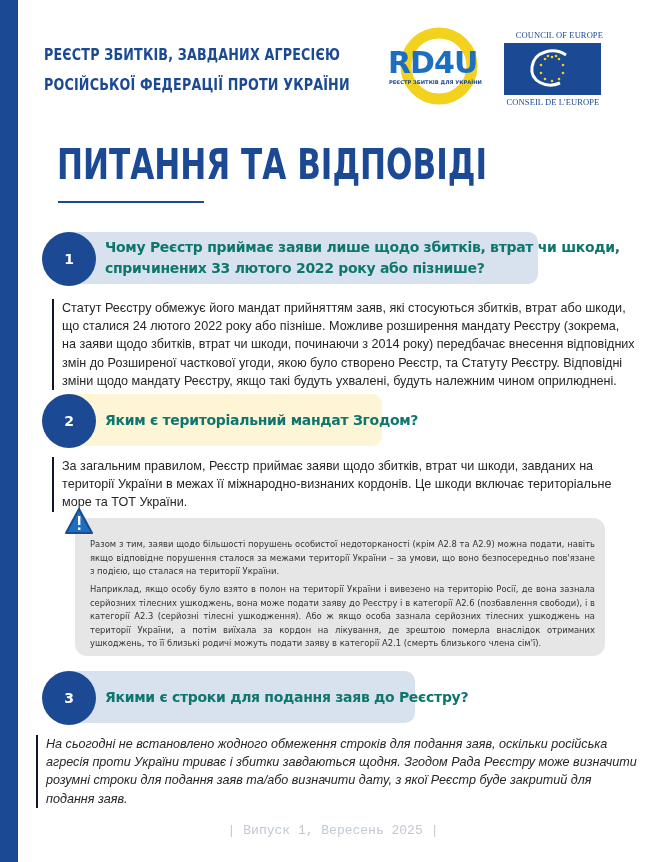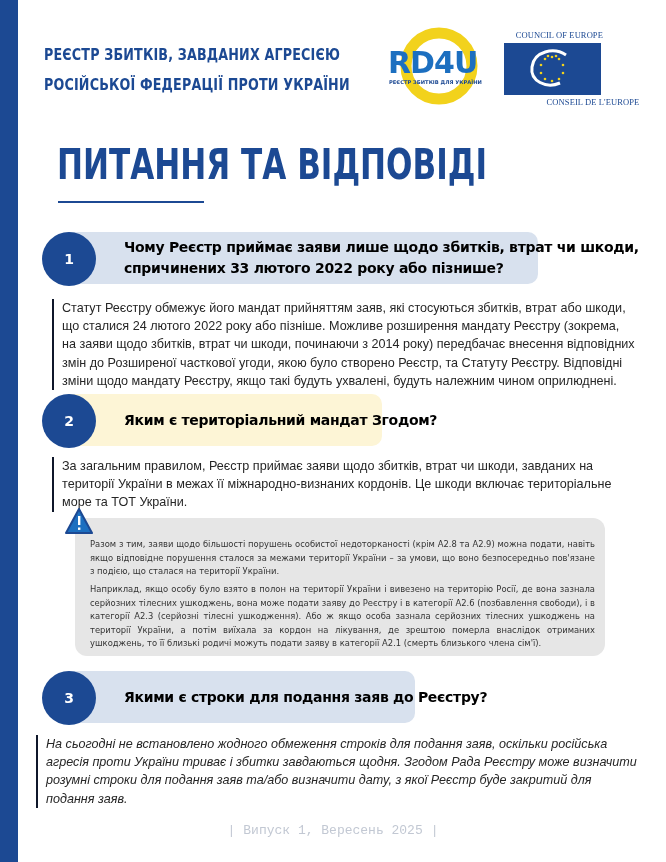--- a/index.html
+++ b/index.html
@@ -17,36 +17,36 @@
     transform: scaleX(0.82); transform-origin: left top; white-space: nowrap;
     letter-spacing: 0.2px;
   }
   .rd4u-logo { position: absolute; left: 385px; top: 26px; width: 110px; height: 80px; }
   .coe-logo { position: absolute; left: 503px; top: 30px; width: 100px; height: 80px; }
   .coe-top, .coe-bottom {
     position: absolute; left: 0; width: 100px; text-align: center;
     font-family: "Liberation Serif", serif; font-size: 8.5px; color: #1c4993; letter-spacing: 0.1px;
   }
   .coe-top { top: 0; text-align: right; }
-  .coe-bottom { top: 67px; margin-left: 40px; }
+  .coe-bottom { top: 67px; }
   .coe-flag { position: absolute; left: 1px; top: 13px; width: 97px; height: 52px; background: #1c4993; }
   .page-title {
     position: absolute; left: 57px; top: 140px;
     font-family: "DejaVu Sans", sans-serif; font-weight: bold;
     color: #1c4993; font-size: 42px; line-height: 50px;
     transform: scaleX(0.74); transform-origin: left top; white-space: nowrap;
   }
   .title-underline { position: absolute; left: 58px; top: 201px; width: 146px; height: 2px; background: #1c4993; }
 
   .q-box { position: absolute; border-radius: 10px; }
   .q-box.blue { background: #d8e1ee; }
   .q-box.yellow { background: #fdf5d6; }
   .q-text {
-    position: absolute; font-weight: bold; color: #000000; font-size: 14px; line-height: 21px;
-    font-family: "DejaVu Sans", sans-serif; letter-spacing: -0.3px; margin-left: 19px;
+    position: absolute; font-weight: bold; color: #0f766e; font-size: 14px; line-height: 21px;
+    font-family: "DejaVu Sans", sans-serif; letter-spacing: -0.3px;
   }
   .q-badge {
     position: absolute; width: 54px; height: 54px; border-radius: 50%; background: #1c4993;
     color: #fff; font-weight: bold; font-size: 14px; display: flex; align-items: center; justify-content: center;
     font-family: "DejaVu Sans", sans-serif;
   }
   .answer {
     position: absolute; border-left: 2px solid #0f172a; padding-left: 8px;
     font-size: 12.6px; line-height: 18.2px; color: #262626;
     font-family: "Liberation Sans", sans-serif;

